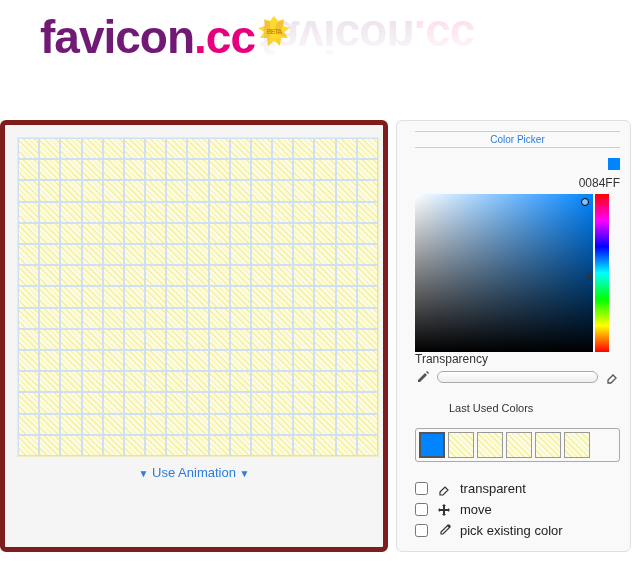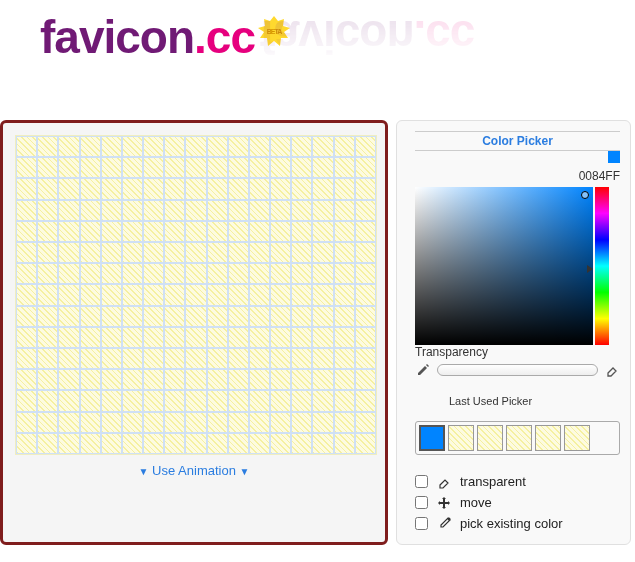--- a/index.html
+++ b/index.html
@@ -37,21 +37,21 @@
     mask-image: linear-gradient(to top, black, transparent);
     pointer-events: none;
   }
   .main {
     display: flex;
     gap: 8px;
     padding: 0 0 0 0;
   }
   .panel-left {
     background: #f5f5f5;
-    border: 3px solid #7f1d1d;
+    border: 5px solid #7f1d1d;
     border-radius: 6px;
     padding: 12px;
     width: 388px;
   }
   .canvas {
     width: 362px;
     height: 320px;
     background: #fdfbe0;
     display: grid;
     grid-template-columns: repeat(17, 1fr);
@@ -73,26 +73,27 @@
   .panel-right {
     background: #f9f9f9;
     border: 1px solid #e0e0e0;
     border-radius: 6px;
     padding: 10px 10px 10px 18px;
     width: 235px;
     overflow: hidden;
   }
   .picker-title {
     color: #2b7de0;
-    font-weight: bold;
+    font-weight: normal;
     text-align: center;
-    font-size: 12px;
+    font-size: 10px;
     border-top: 1px solid #ccc;
     border-bottom: 1px solid #ccc;
     padding: 2px 0;
+    margin-bottom: 10px;
   }
   .cur-color-row {
     display: flex;
     align-items: flex-end;
     gap: 6px;
     font-size: 12px;
     color: #333;
     margin-bottom: 4px;
     flex-direction: column;
   }
@@ -499,21 +500,21 @@
       </span>
       <div class="slider"></div>
       <span class="icon-span">
         <svg width="14" height="14" viewBox="0 0 14 14">
             <path d="M3 10 L8 5 L11 8 L6 13 L3 13 Z" fill="none" stroke="#555" stroke-width="1.3"></path>
           </svg>
       </span>
     </div>
 
     <div style="position:relative;margin-top:18px;">
-      <span class="lc-title" style="position:static;display:block;margin:0 0 2px 34px;">Last Used Picker</span>
+      <span class="lc-title" style="position:static;display:block;margin:0 0 2px 34px;">Last Used Colors</span>
       <div class="last-colors">
         <div class="lc-swatch active"></div>
         <div class="lc-swatch"></div>
         <div class="lc-swatch"></div>
         <div class="lc-swatch"></div>
         <div class="lc-swatch"></div>
         <div class="lc-swatch"></div>
       </div>
     </div>
 

